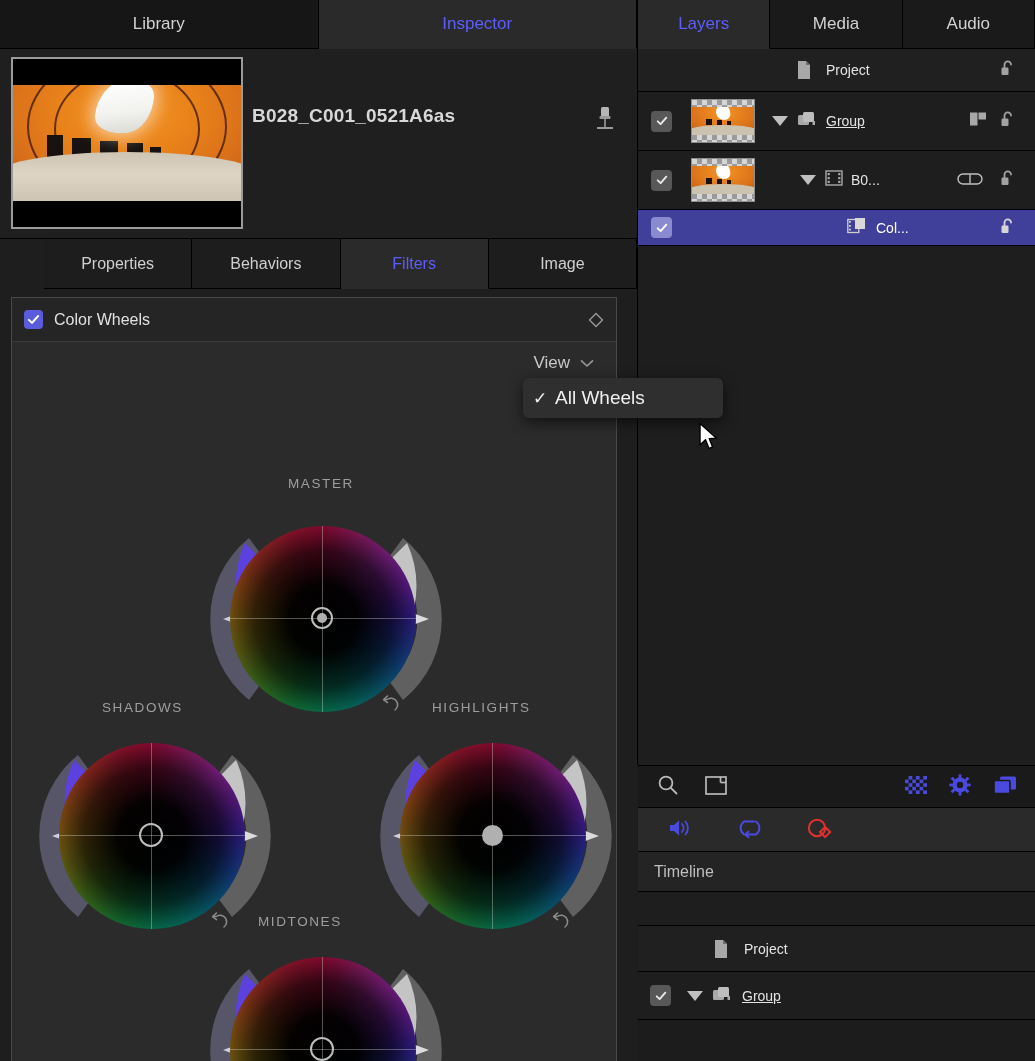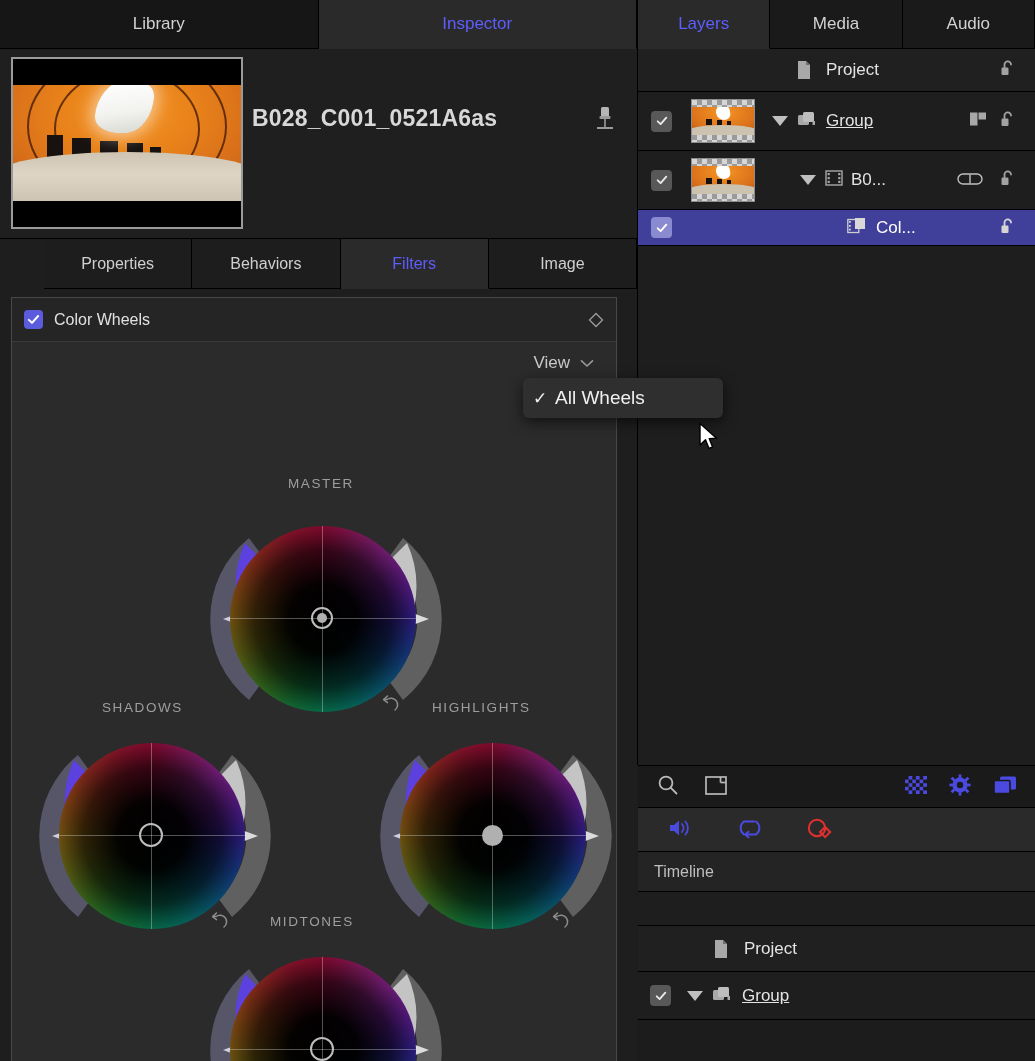--- a/index.html
+++ b/index.html
@@ -50,21 +50,21 @@
     background: linear-gradient(#ffffff, #f2f2ef 60%, #dcdcd6);
     border-radius: 46% 54% 40% 60% / 60% 40% 60% 40%;
     transform: rotate(-8deg) skewX(-12deg); box-shadow: 0 0 16px 5px rgba(255,255,255,0.5); }
   .tunnel .door { position: absolute; bottom: 32%; background: #17120f; }
   .tunnel .d1 { left: 26%; width: 8%; height: 22%; }
   .tunnel .d2 { left: 38%; width: 8%; height: 20%; }
   .tunnel .d3 { left: 50%; width: 7%; height: 18%; }
   .tunnel .d4 { left: 60%; width: 5%; height: 15%; }
   .tunnel .d0 { left: 15%; width: 7%; height: 25%; }
 
-  .cliptitle { position: absolute; left: 252px; top: 56px; font-size: 23px; font-weight: bold;
+  .cliptitle { position: absolute; left: 252px; top: 56px; font-size: 19px; font-weight: bold;
     color: #d8d8d8; letter-spacing: .2px; }
   .pin { position: absolute; right: 20px; top: 56px; width: 24px; height: 28px; }
 
   
   .subtabs { display: flex; height: 50px; background: #141414; margin-left: 44px; }
   .subtabs .tab { flex: 1; display: flex; align-items: center; justify-content: center;
     font-size: 16px; color: #cfcfcf; background: #1d1d1d;
     border-right: 1px solid #000; border-bottom: 1px solid #000; }
   .subtabs .tab.active { background: #2a2a2a; color: #5d5dff; border-bottom: 1px solid #2a2a2a; }
 
@@ -115,21 +115,21 @@
   .lrow.sel { background: #40409a; }
   .lrow .cb { width: 21px; height: 21px; border-radius: 4px; background: #585858;
     display: flex; align-items: center; justify-content: center; flex: none; }
   .lrow.sel .cb { background: #8a8ad0; }
   .lrow .rowthumb { width: 64px; height: 44px; flex: none; border: 1px solid #8d8d8d; overflow: hidden;
     position: relative; background:
       repeating-conic-gradient(#9a9a9a 0 25%, #d6d6d6 0 50%) 0 0/10px 10px; }
   .lrow .rowthumb .mini { position: absolute; left: 0; right: 0; top: 7px; bottom: 7px; overflow: hidden; }
   .lrow .disc-tri { width: 0; height: 0; border-left: 8px solid transparent; border-right: 8px solid transparent;
     border-top: 10px solid #c0c0c0; flex: none; }
-  .lrow .lbl { font-size: 17px; color: #e3e3e3; white-space: nowrap; }
+  .lrow .lbl { font-size: 14px; color: #e3e3e3; white-space: nowrap; }
   .lrow .lbl.ul { text-decoration: underline; }
 
   .emptyarea { background: #1e1e1e; }
 
   .ltoolbar { height: 43px; background: #1a1a1a; display: flex; align-items: center;
     border-top: 1px solid #000; border-bottom: 1px solid #000; }
   .ltoolbar2 { height: 44px; background: #2a2a2a; display: flex; align-items: center;
     border-bottom: 1px solid #000; padding-left: 30px; gap: 44px; }
   .tlhdr { height: 40px; background: #242424; display: flex; align-items: center; padding-left: 16px;
     font-size: 16px; color: #bfbfbf; border-bottom: 1px solid #000; }
@@ -286,21 +286,21 @@
           <div class="disc" style="left:29px; top:17px; width:186px; height:186px;"></div>
           <div class="xh" style="left:29px; top:109px; width:186px; height:1px;"></div>
           <div class="xv" style="left:121px; top:17px; width:1px; height:186px;"></div>
           <div class="cdot" style="left:111px; top:99px; width:21px; height:21px;"></div>
           <svg class="reset" style="left:180px; top:185px;" viewBox="0 0 20 20">
             <path d="M14 16 A6.5 6.5 0 1 0 6 5.5 L3 5.5" stroke="#8d8d8d" stroke-width="1.5" fill="none" stroke-linecap="round"></path>
             <path d="M6.5 2 L2.6 5.6 L6.5 8.6" stroke="#8d8d8d" stroke-width="1.5" fill="none" stroke-linecap="round" stroke-linejoin="round"></path>
           </svg>
         </div>
 
-        <div class="wlabel" style="left:258px; top:530px;">MIDTONES</div>
+        <div class="wlabel" style="left:246px; top:530px;">MIDTONES</div>
         <div class="wheel" style="left:189px; top:556px; width:250px; height:220px;">
           <svg class="arc" viewBox="0 0 250 220">
             <path d="M48 29 A104 104 0 0 0 48 191 L62 172 A82 82 0 0 1 62 48 Z" fill="#7a7a9a" opacity=".55"></path>
             <path d="M44 34 A102 102 0 0 0 44 120 L62 110 A80 80 0 0 1 62 52 Z" fill="#5c3fe8" opacity=".92"></path>
             <path d="M202 29 A104 104 0 0 1 202 191 L188 172 A82 82 0 0 0 188 48 Z" fill="#8c8c8c" opacity=".55"></path>
             <path d="M206 34 A102 102 0 0 1 206 120 L188 110 A80 80 0 0 0 188 52 Z" fill="#c9c9c9" opacity=".95"></path>
             <path d="M22 110 L52 99 L52 121 Z" fill="#cfcfdd"></path>
             <path d="M228 110 L198 99 L198 121 Z" fill="#dcdcdc"></path>
           </svg>
           <div class="disc" style="left:29px; top:17px; width:186px; height:186px;"></div>

